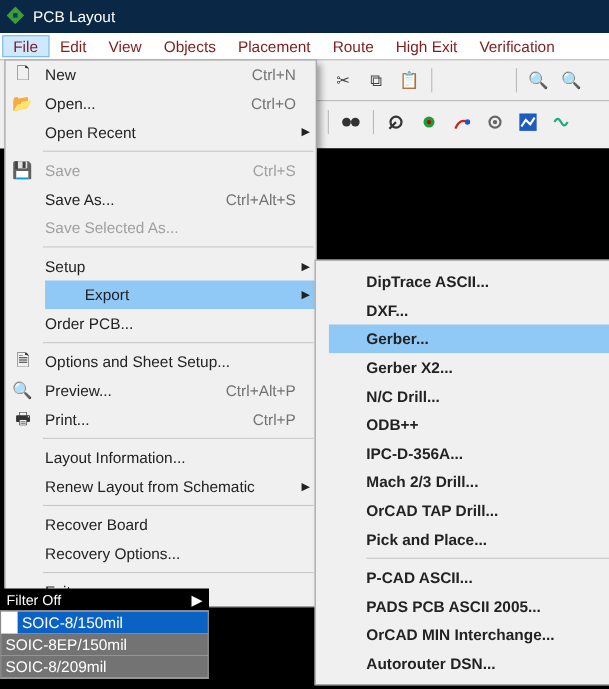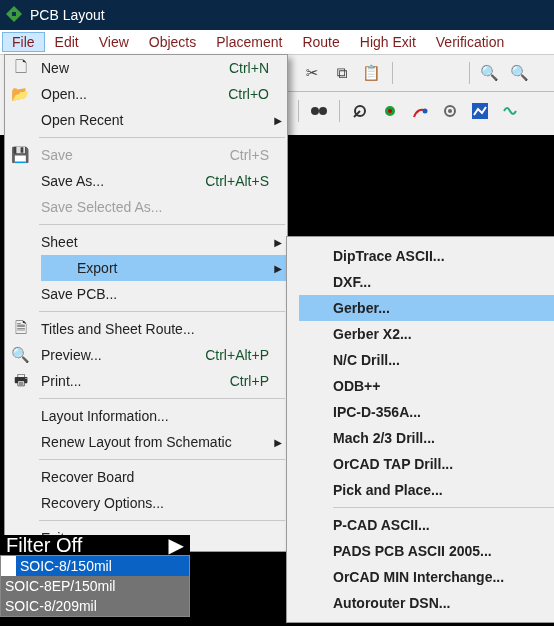--- a/index.html
+++ b/index.html
@@ -105,21 +105,21 @@
     text-align: center;
     font-size: 15px;
     color: #333;
   }
   .dm-label {
     flex: 1;
     padding-left: 4px;
   }
   .dm-short {
     padding-right: 18px;
-    color: #14532d;
+    color: #737373;
   }
   .dm-arrow {
     width: 18px;
     text-align: center;
     font-size: 10px;
     color: #222;
   }
   .dm-row.disabled {
     color: #a0a0a0;
   }
@@ -165,21 +165,21 @@
     top: 535px;
     width: 190px;
   }
   .filter-row {
     background: #000;
     color: #fff;
     height: 20px;
     display: flex;
     align-items: center;
     padding-left: 6px;
-    font-size: 20px;
+    font-size: 13px;
     justify-content: space-between;
     padding-right: 6px;
   }
   .list-box {
     background: #fff;
     border: 1px solid #888;
   }
   .list-row {
     height: 20px;
     display: flex;
@@ -309,36 +309,36 @@
     <span class="dm-label">Save As...</span>
     <span class="dm-short">Ctrl+Alt+S</span>
   </div>
   <div class="dm-row disabled">
     <span class="dm-icon"></span>
     <span class="dm-label">Save Selected As...</span>
   </div>
   <div class="dm-sep"></div>
   <div class="dm-row">
     <span class="dm-icon"></span>
-    <span class="dm-label">Sheet</span>
+    <span class="dm-label">Setup</span>
     <span class="dm-arrow">▶</span>
   </div>
   <div class="dm-row selected">
     <span class="dm-icon"></span>
     <span class="dm-label">Export</span>
     <span class="dm-arrow">▶</span>
   </div>
   <div class="dm-row">
     <span class="dm-icon"></span>
-    <span class="dm-label">Save PCB...</span>
+    <span class="dm-label">Order PCB...</span>
   </div>
   <div class="dm-sep"></div>
   <div class="dm-row">
     <span class="dm-icon">🗎</span>
-    <span class="dm-label">Titles and Sheet Route...</span>
+    <span class="dm-label">Options and Sheet Setup...</span>
   </div>
   <div class="dm-row">
     <span class="dm-icon">🔍</span>
     <span class="dm-label">Preview...</span>
     <span class="dm-short">Ctrl+Alt+P</span>
   </div>
   <div class="dm-row">
     <span class="dm-icon">🖶</span>
     <span class="dm-label">Print...</span>
     <span class="dm-short">Ctrl+P</span>

